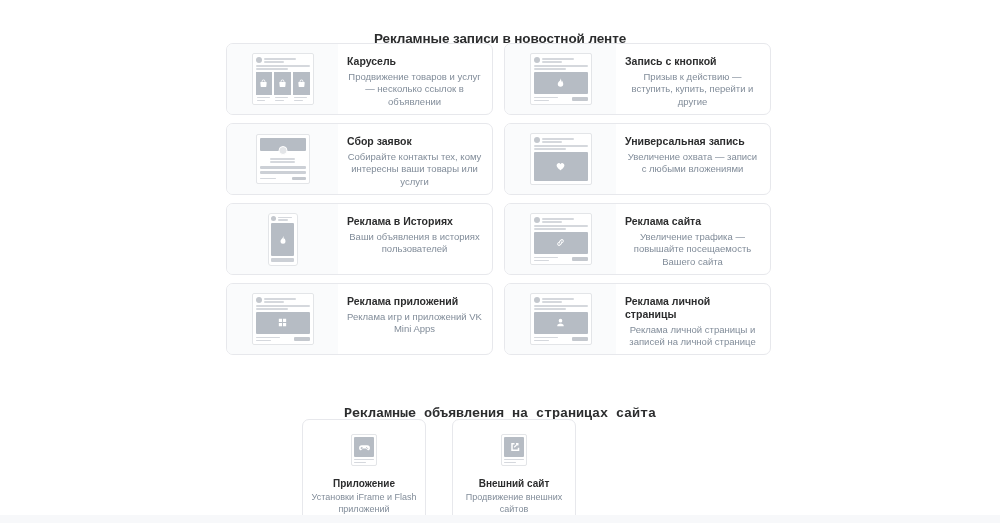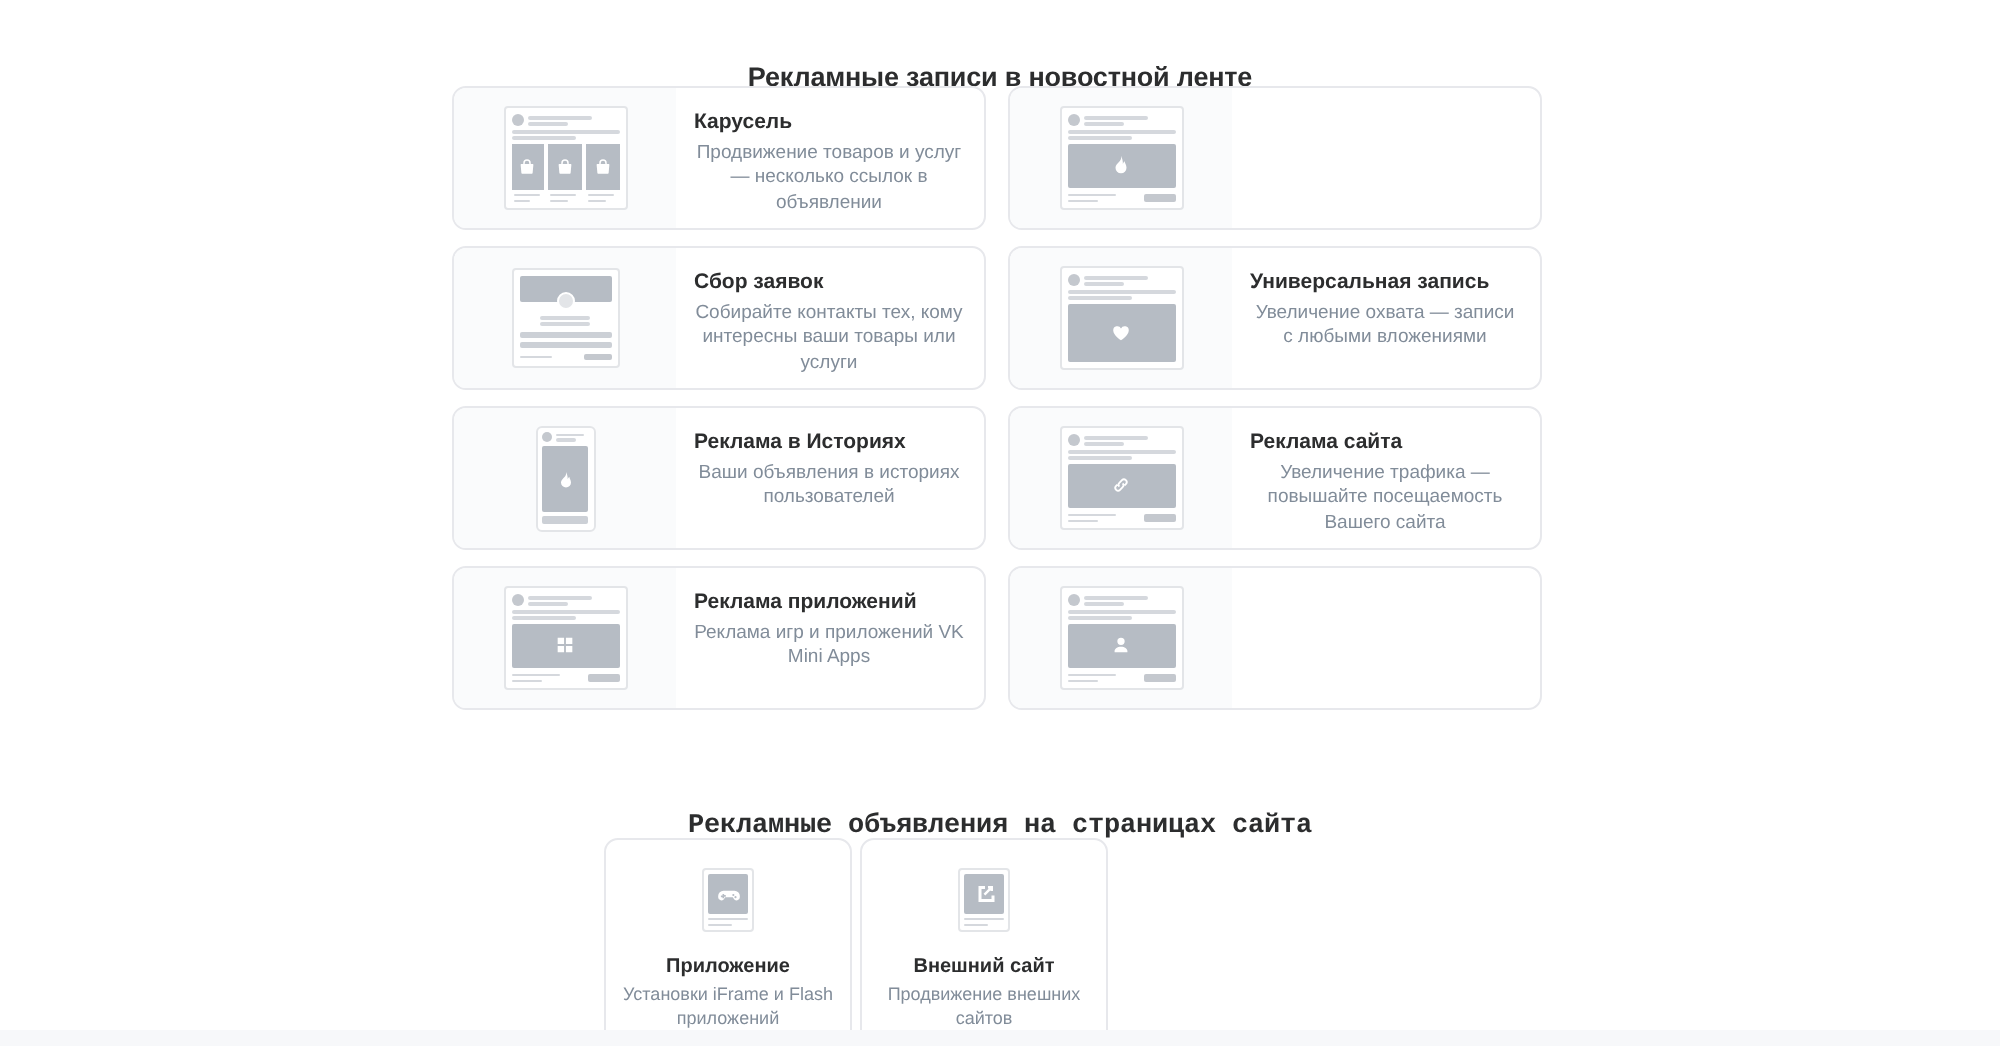--- a/index.html
+++ b/index.html
@@ -205,21 +205,21 @@
   }
   .ph-bar { height: 4px; background: #ccd0d6; border-radius: 1px; }
 
   
   .site-grid {
     position: absolute;
     left: 302px;
     top: 419px;
     display: grid;
     grid-template-columns: 124px 124px 124px;
-    column-gap: 4px;
+    column-gap: 26px;
   }
   .site-card {
     height: 103px;
     background: #ffffff;
     border: 1px solid #e7e8ec;
     border-radius: 7px;
     display: flex;
     flex-direction: column;
     align-items: center;
     padding: 14px 8px 0 8px;
@@ -344,20 +344,24 @@
           </div>
           <div class="p-foot">
             <div class="p-foot-lines">
                 <div class="p-line w70"></div>
                 <div class="p-line w45"></div>
               </div>
             <div class="p-btn"></div>
           </div>
         </div>
       </div>
+      <div class="txt">
+        <div class="t-title">Запись с кнопкой</div>
+        <div class="t-desc">Призыв к действию — вступить, купить, перейти и другие</div>
+      </div>
     </div>
 
     <div class="feed-card">
       <div class="thumb-wrap">
         <div class="leadform">
           <div class="lf-banner">
             <div class="lf-avatar"></div>
           </div>
           <div class="lf-center">
             <div class="p-line"></div>
@@ -519,20 +523,24 @@
           </div>
           <div class="p-foot">
             <div class="p-foot-lines">
                 <div class="p-line w70"></div>
                 <div class="p-line w45"></div>
               </div>
             <div class="p-btn"></div>
           </div>
         </div>
       </div>
+      <div class="txt">
+        <div class="t-title">Реклама личной страницы</div>
+        <div class="t-desc">Реклама личной страницы и записей на личной странице</div>
+      </div>
     </div>
 
   </div>
 
   <h2 class="section-title" id="title-site">Рекламные объявления на страницах сайта</h2>
 
   <div class="site-grid">
 
     <div class="site-card">
       <div class="mini-banner">

